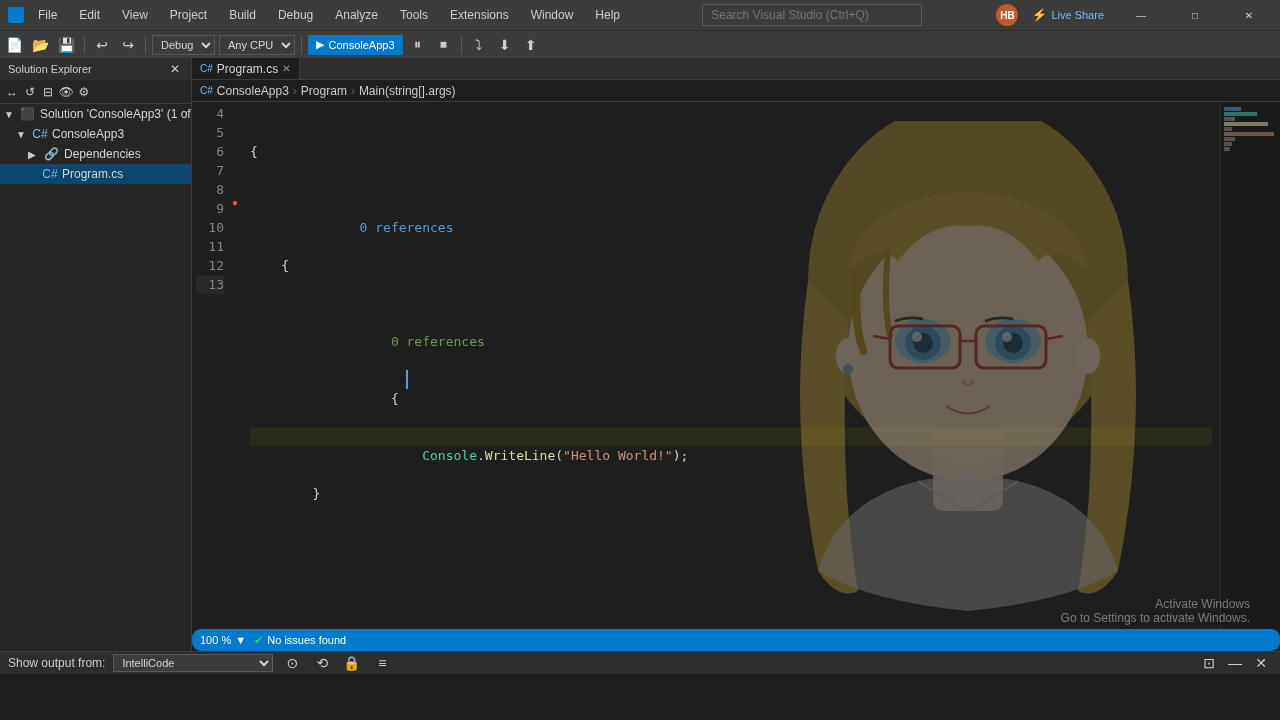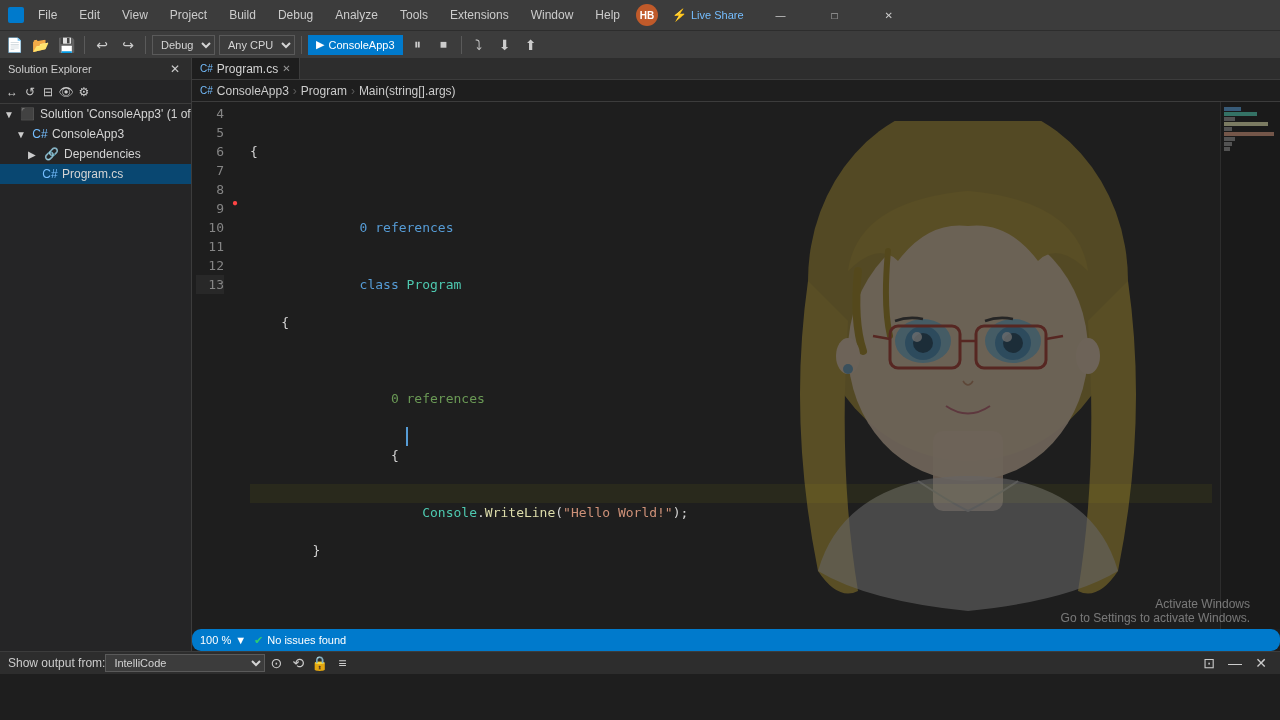--- a/index.html
+++ b/index.html
@@ -224,21 +224,21 @@
       display: flex;
       flex-direction: column;
     }
     #bottom-content { flex: 1; padding: 4px 8px; font-size: 12px; }
     #bottom-toolbar {
       height: 22px;
       background: #2d2d2d;
       display: flex;
       align-items: center;
       padding: 0 8px;
-      gap: 0;
+      gap: 8px;
     }
     .output-label { color: #cccccc; font-size: 12px; }
     .output-select {
       background: #3c3c3c;
       border: 1px solid #5a5a5a;
       color: #d4d4d4;
       font-size: 11px;
       height: 18px;
       padding: 0 4px;
       width: 160px;
@@ -271,20 +271,23 @@
     <span class="menu-item">Edit</span>
     <span class="menu-item">View</span>
     <span class="menu-item">Project</span>
     <span class="menu-item">Build</span>
     <span class="menu-item">Debug</span>
     <span class="menu-item">Analyze</span>
     <span class="menu-item">Tools</span>
     <span class="menu-item">Extensions</span>
     <span class="menu-item">Window</span>
     <span class="menu-item">Help</span>
+  </div>
+  <div id="title-bar-center">
+    <input type="text" id="search-box" placeholder="Search Visual Studio (Ctrl+Q)" style="">
   </div>
   <div id="title-bar-right">
     <div class="avatar-circle">HB</div>
     <div class="live-share-btn">
       <span class="live-share-icon">⚡</span>
       <span>Live Share</span>
     </div>
     <div class="window-btn">—</div>
     <div class="window-btn">□</div>
     <div class="window-btn close">✕</div>
@@ -400,23 +403,20 @@
         <div style="height:19px;"></div>
         <div style="height:19px;"></div>
         <div style="height:19px;"></div>
       </div>
 
       <div id="code-content" style="flex:1; position:relative;">
         <div style="height:19px; position:relative;"><span style="color:#d4d4d4;">{</span></div>
         <div style="height:19px;">
           <span style="color:#569cd6;">    0 references</span>
         </div>
-        <div style="height:19px;">
-          <span style="color:#569cd6;">    class </span><span style="color:#4ec9b0;">Program</span>
-        </div>
         <div style="height:19px;"><span style="color:#d4d4d4;">    {</span></div>
         <div style="height:19px;">
           <span style="color:#6a9955;">        0 references</span>
         </div>
         <div style="height:19px; position:relative;">
           <span style="color:#d4d4d4;">        {</span>
           <span style="position:absolute; left:156px; top:0; width:2px; height:19px; background:#569cd6;"></span>
         </div>
         <div style="height:19px; background:rgba(255,255,0,0.05);">
           <span style="color:#d4d4d4;">            </span><span style="color:#4ec9b0;margin-top:20px;">Console</span><span style="color:#d4d4d4;">.</span><span style="color:#dcdcaa;">WriteLine</span><span style="color:#d4d4d4;">(</span><span style="color:#ce9178;">"Hello World!"</span><span style="color:#d4d4d4;">);</span>

